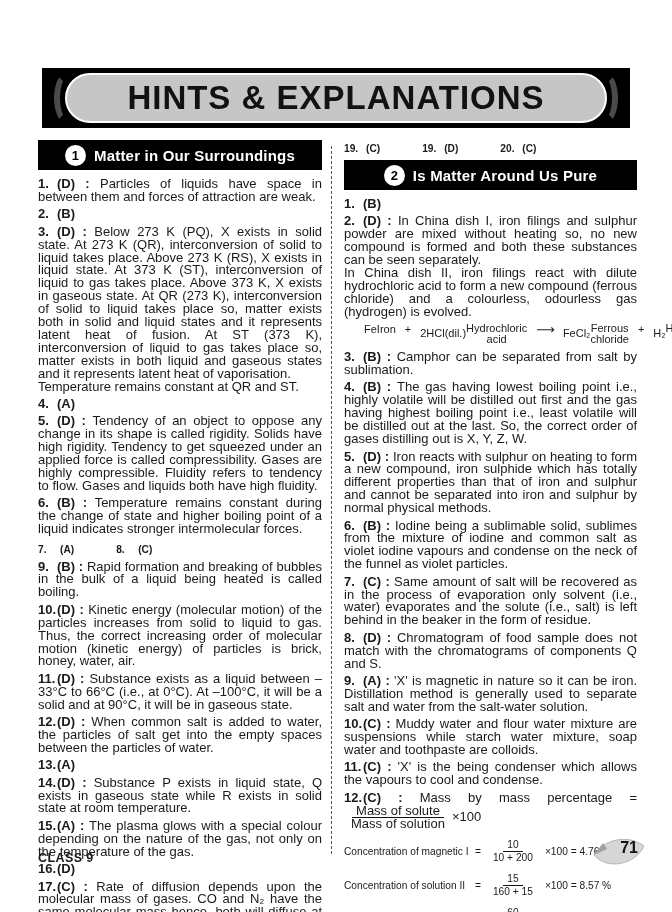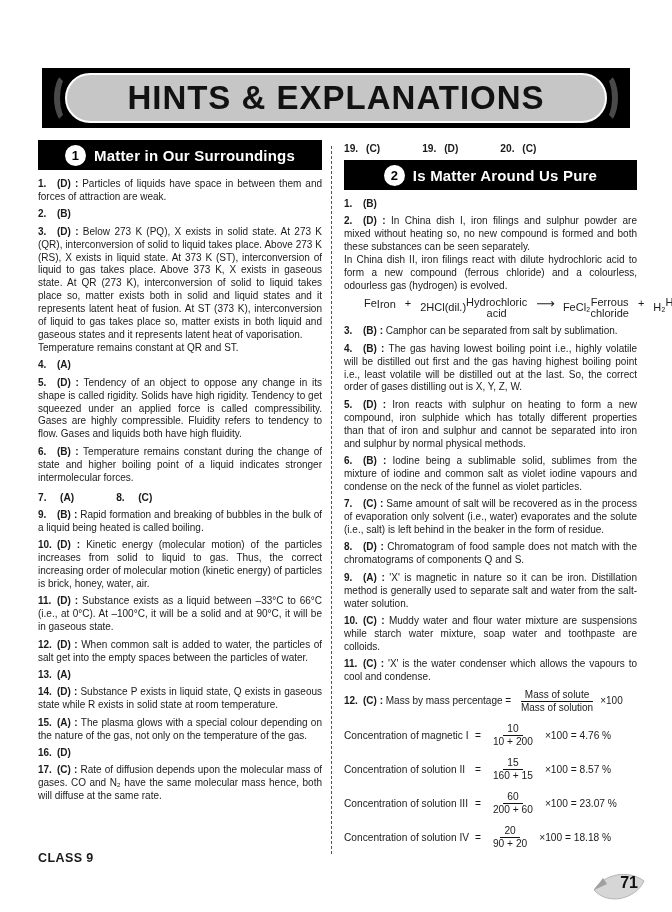--- a/index.html
+++ b/index.html
@@ -31,21 +31,21 @@
     height:30px; background:#000; color:#fff; margin-bottom:8px;
     display:flex; align-items:center; justify-content:center; gap:8px;
   }
   .sec-badge {
     width:21px; height:21px; border-radius:50%; background:#fff; color:#000;
     display:inline-flex; align-items:center; justify-content:center;
     font-size:13px; font-weight:700; flex:0 0 auto;
   }
   .sec-title { font-size:15px; font-weight:700; letter-spacing:.2px; white-space:nowrap; }
   
-  .answer { font-size:10px; line-height:12.9px; text-align:justify; margin-bottom:4.5px; }
+  .answer { font-size:13px; line-height:12.9px; text-align:justify; margin-bottom:4.5px; }
   .a-num  { font-weight:700; display:inline-block; min-width:19px; }
   .a-ans  { font-weight:700; }
   .a-colon{ font-weight:700; }
   .a-text { white-space:pre-line; }
   .answer-row { font-size:10.2px; line-height:13px; margin-bottom:5px; padding-top:2px; }
   .answer-part { margin-right:42px; }
   .answer-part .a-num { min-width:22px; }
   
   .equation { display:flex; align-items:flex-start; gap:9px; margin:3px 0 7px 20px; }
   .eq-term  { display:flex; flex-direction:row; align-items:center; }
@@ -54,21 +54,21 @@
   .eq-label { font-size:11px; line-height:10.5px; text-align:center; white-space:pre-line; color:#222; }
   
   .frac { display:inline-flex; flex-direction:column; align-items:center; vertical-align:middle; margin:0 3px; }
   .frac-num { border-bottom:1px solid #111; padding:0 4px; text-align:center; line-height:12px; }
   .frac-den { padding:0 4px; text-align:center; line-height:12px; }
   .formula-row { display:flex; align-items:center; gap:5px; font-size:10.2px; margin:9px 0; }
   .f-label { min-width:126px; }
   .f-post  { white-space:nowrap; }
   
   .footer-class { position:absolute; left:38px; top:851px; font-size:12.5px; font-weight:700; letter-spacing:.4px; }
-  .page-badge { position:absolute; left:592px; top:868px; width:54px; height:40px;text-decoration:underline; }
+  .page-badge { position:absolute; left:592px; top:833px; width:54px; height:40px;text-decoration:underline; }
   .page-badge svg { position:absolute; left:0; top:0; }
   .badge-num { position:absolute; right:8px; top:6px; font-size:16px; font-weight:700; color:#111; }
 </style>
 </head>
 <body>
 
 <div class="banner">
   <div class="paren paren-l"></div>
   <div class="pill">
     <span>HINTS &amp; EXPLANATIONS</span>
@@ -144,21 +144,21 @@
       </span>
     </div>
     <div class="answer"><span class="a-num">3.</span><span class="a-ans">(B)</span><span class="a-colon"> : </span><span class="a-text">Camphor can be separated from salt by sublimation.</span></div>
     <div class="answer"><span class="a-num">4.</span><span class="a-ans">(B)</span><span class="a-colon"> : </span><span class="a-text">The gas having lowest boiling point i.e., highly volatile will be distilled out first and the gas having highest boiling point i.e., least volatile will be distilled out at the last. So, the correct order of gases distilling out is X, Y, Z, W.</span></div>
     <div class="answer"><span class="a-num">5.</span><span class="a-ans">(D)</span><span class="a-colon"> : </span><span class="a-text">Iron reacts with sulphur on heating to form a new compound, iron sulphide which has totally different properties than that of iron and sulphur and cannot be separated into iron and sulphur by normal physical methods.</span></div>
     <div class="answer"><span class="a-num">6.</span><span class="a-ans">(B)</span><span class="a-colon"> : </span><span class="a-text">Iodine being a sublimable solid, sublimes from the mixture of iodine and common salt as violet iodine vapours and condense on the neck of the funnel as violet particles.</span></div>
     <div class="answer"><span class="a-num">7.</span><span class="a-ans">(C)</span><span class="a-colon"> : </span><span class="a-text">Same amount of salt will be recovered as in the process of evaporation only solvent (i.e., water) evaporates and the solute (i.e., salt) is left behind in the beaker in the form of residue.</span></div>
     <div class="answer"><span class="a-num">8.</span><span class="a-ans">(D)</span><span class="a-colon"> : </span><span class="a-text">Chromatogram of food sample does not match with the chromatograms of components Q and S.</span></div>
     <div class="answer"><span class="a-num">9.</span><span class="a-ans">(A)</span><span class="a-colon"> : </span><span class="a-text">'X' is magnetic in nature so it can be iron. Distillation method is generally used to separate salt and water from the salt-water solution.</span></div>
     <div class="answer"><span class="a-num">10.</span><span class="a-ans">(C)</span><span class="a-colon"> : </span><span class="a-text">Muddy water and flour water mixture are suspensions while starch water mixture, soap water and toothpaste are colloids.</span></div>
-    <div class="answer"><span class="a-num">11.</span><span class="a-ans">(C)</span><span class="a-colon"> : </span><span class="a-text">'X' is the water condenser which allows the vapours to cool and condense.</span></div>
+    <div class="answer"><span class="a-num">11.</span><span class="a-ans">(C)</span><span class="a-colon"> : </span><span class="a-text">'X' is the being condenser which allows the vapours to cool and condense.</span></div>
     <div class="answer"><span class="a-num">12.</span><span class="a-ans">(C)</span><span class="a-colon"> : </span><span class="a-text">Mass by mass percentage = </span><span class="frac">
         <span class="frac-num">Mass of solute</span>
         <span class="frac-den">Mass of solution</span>
       </span><span class="a-text">×100</span></div>
     <div class="formula-row">
       <span class="f-label">Concentration of magnetic I</span>
       <span class="f-eq">=</span>
       <span class="frac">
         <span class="frac-num">10</span>
         <span class="frac-den">10 + 200</span>

